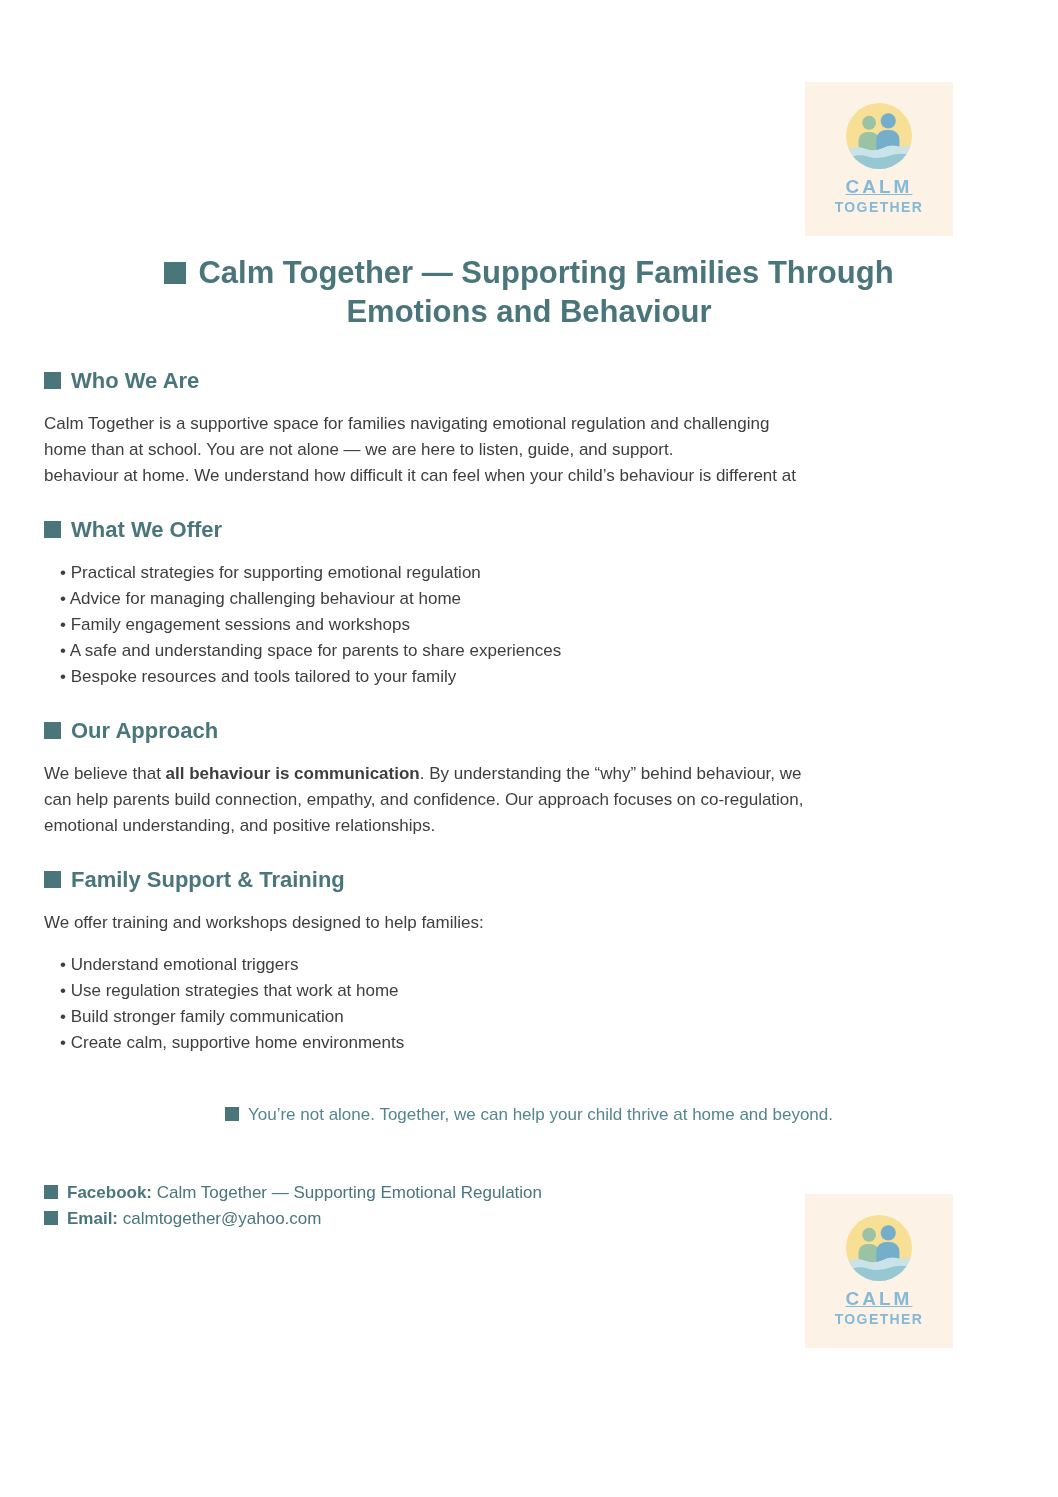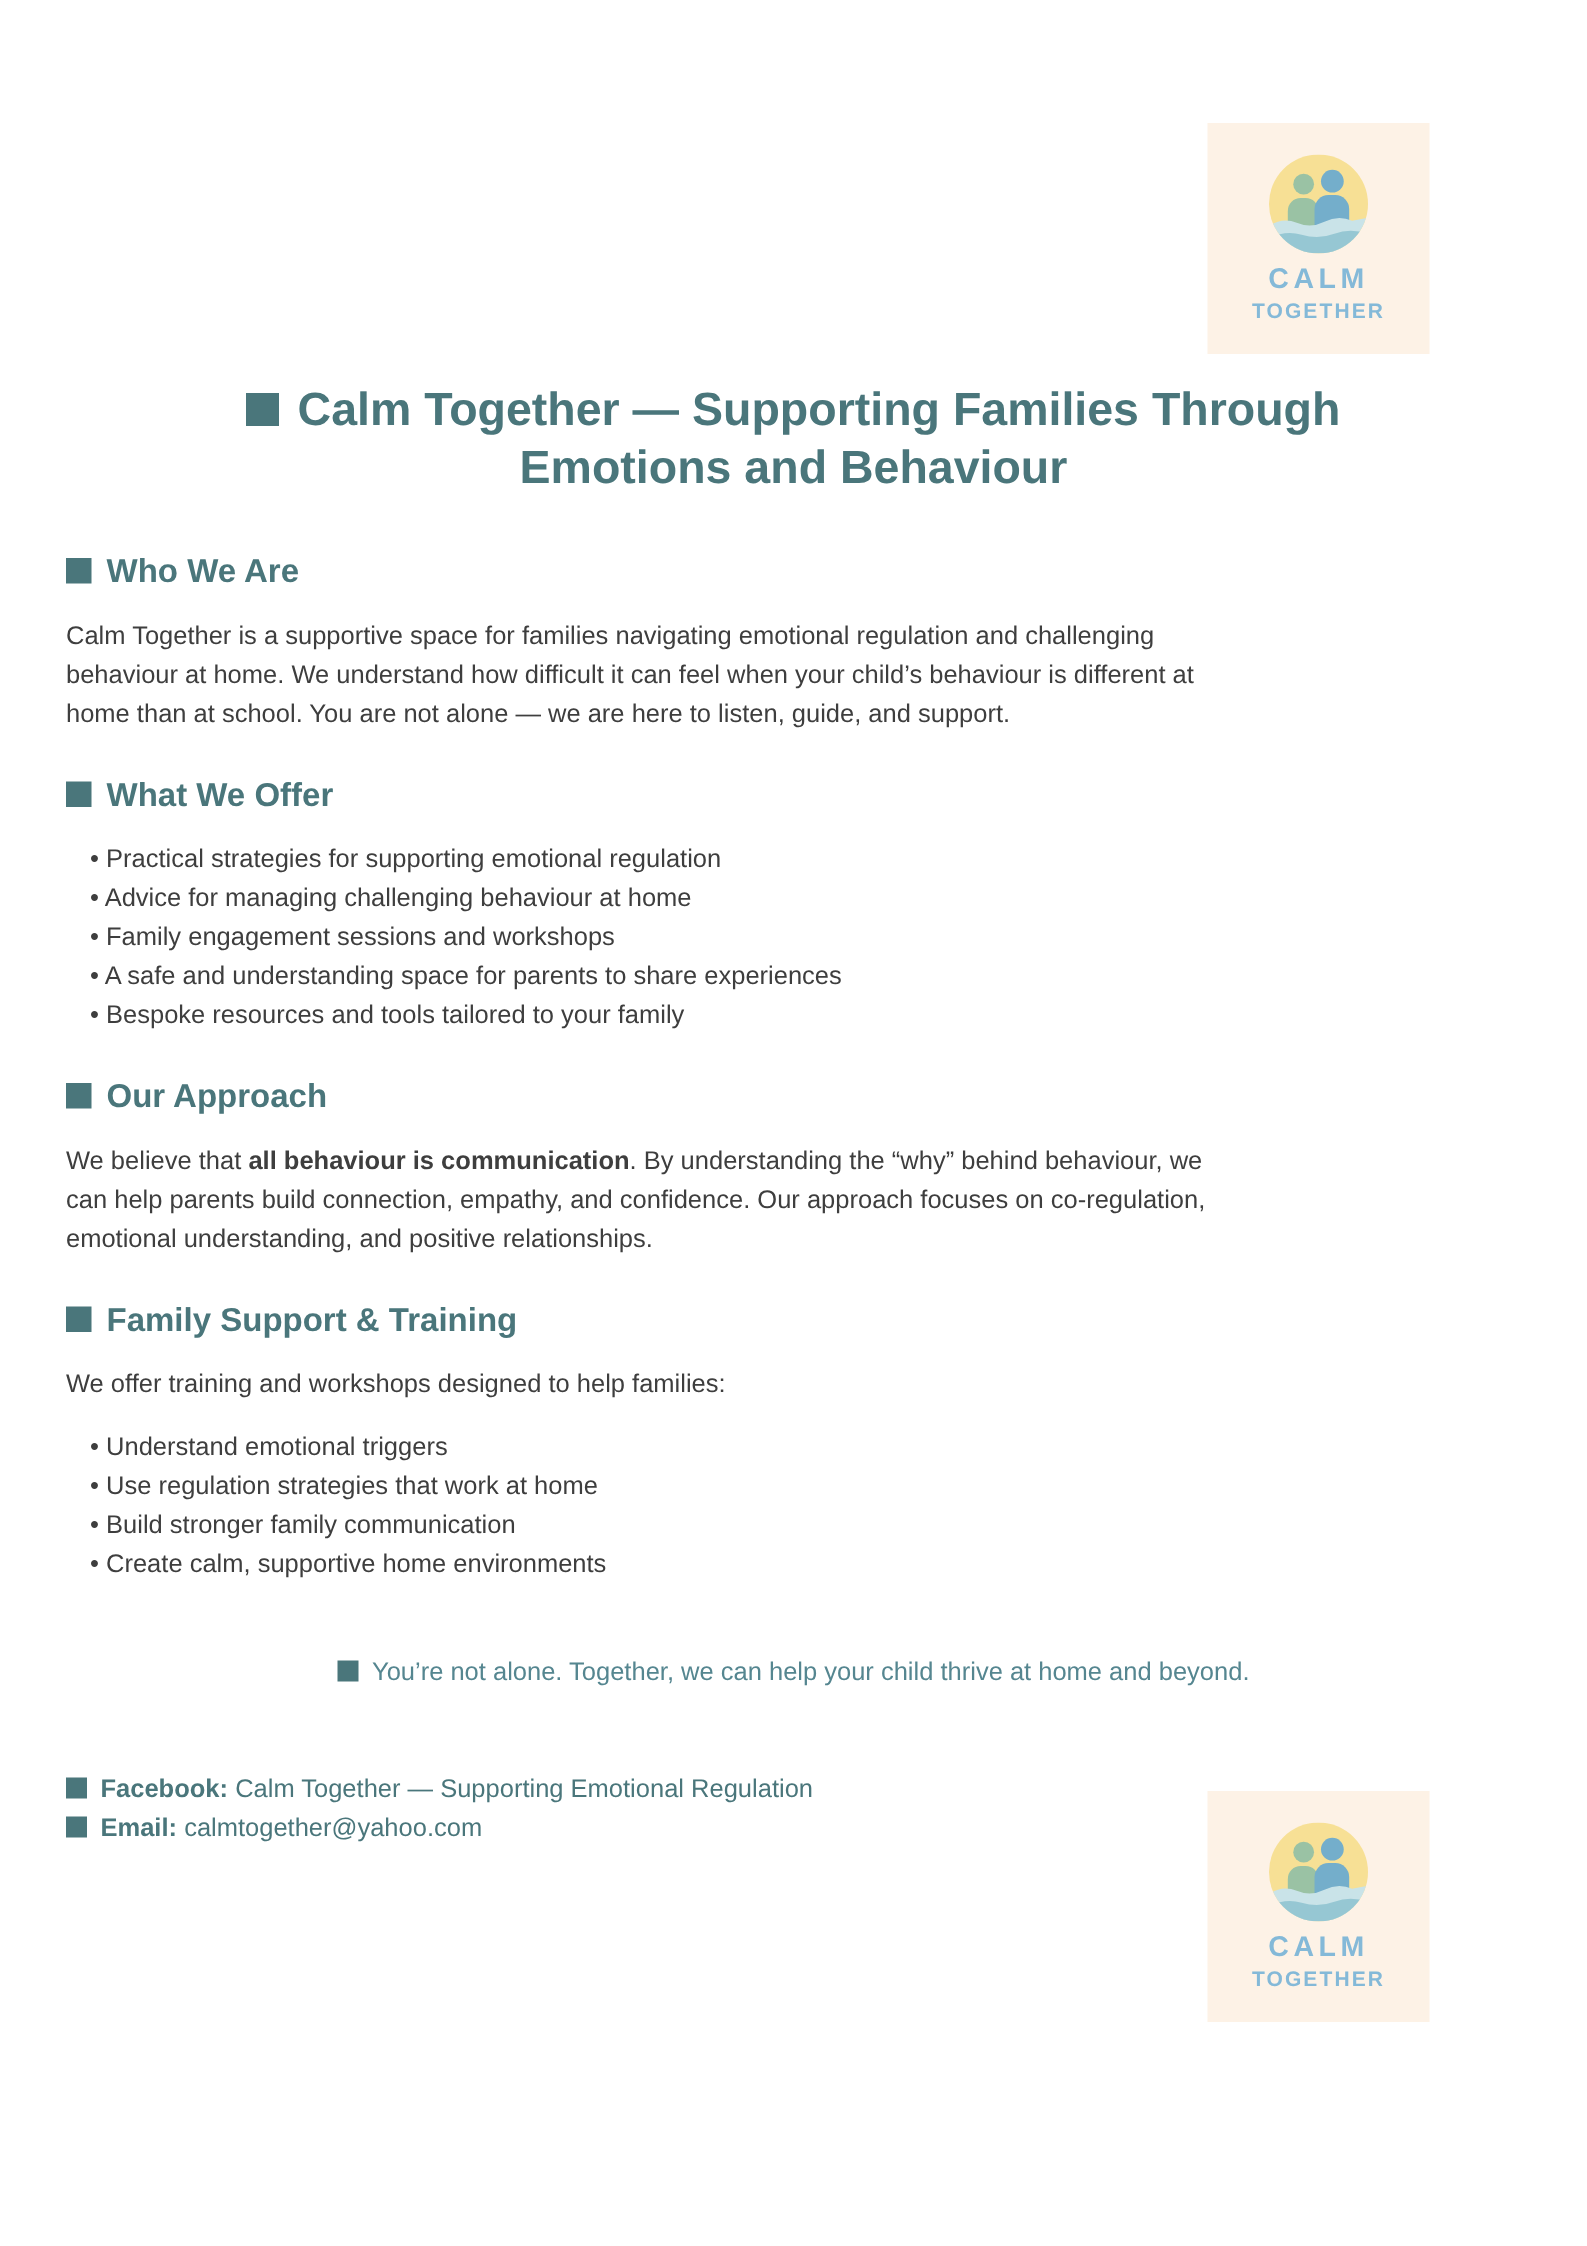--- a/index.html
+++ b/index.html
@@ -19,21 +19,21 @@
     display:flex; flex-direction:column; align-items:center; justify-content:center;
   }
   .logo-top { left:805px; top:82px; }
   .logo-bottom { left:805px; top:1194px; }
   .logo-emblem { width:66px; height:66px; margin-bottom:7px; }
   .f-circle { fill:var(--logo-circle, #f7e095); }
   .f-left { fill:var(--logo-person-left, #9ac2a4); }
   .f-right { fill:var(--logo-person-right, #74aecb); }
   .f-wave-light { fill:var(--logo-wave-light, #c9e3e8); }
   .f-wave-dark { fill:var(--logo-wave-dark, #96c7d3); }
-  .logo-word1 { color:var(--logo-text, #84b9d8); font-weight:bold; font-size:19px; letter-spacing:3px; line-height:22px; }
+  .logo-word1 { color:var(--logo-text, #84b9d8); font-weight:bold; font-size:19px; letter-spacing:3px; line-height:22px;text-decoration:underline; }
   .logo-word2 { color:var(--logo-text, #84b9d8); font-weight:bold; font-size:14px; letter-spacing:1.4px; line-height:18px; }
 
   
   .sq { display:inline-block; background:var(--teal, #4a767b); vertical-align:-1px; }
   .sq-title { width:22px; height:22px; margin-right:12px; vertical-align:-1px; }
   .sq-h2 { width:17px; height:17px; margin-right:10px; }
   .sq-sm { width:14px; height:14px; margin-right:9px; }
 
   
   .title {
@@ -104,22 +104,22 @@
     <span class="t-line"><span class="sq sq-title"></span><span>Calm Together — Supporting Families Through</span></span>
     <span class="t-line">Emotions and Behaviour</span>
   </h1>
 
   <div class="content">
 
     <section>
       <h2 class="section-heading"><span class="sq sq-h2"></span><span>Who We Are</span></h2>
       <p class="para">
         <span class="pline">Calm Together is a supportive space for families navigating emotional regulation and challenging</span>
+        <span class="pline">home than at school. You are not alone — we are here to listen, guide, and support.</span>
         <span class="pline">behaviour at home. We understand how difficult it can feel when your child’s behaviour is different at</span>
-        <span class="pline">home than at school. You are not alone — we are here to listen, guide, and support.</span>
       </p>
     </section>
 
     <section>
       <h2 class="section-heading"><span class="sq sq-h2"></span><span>What We Offer</span></h2>
       <ul class="bullets">
         <li>Practical strategies for supporting emotional regulation</li>
         <li>Advice for managing challenging behaviour at home</li>
         <li>Family engagement sessions and workshops</li>
         <li>A safe and understanding space for parents to share experiences</li>

